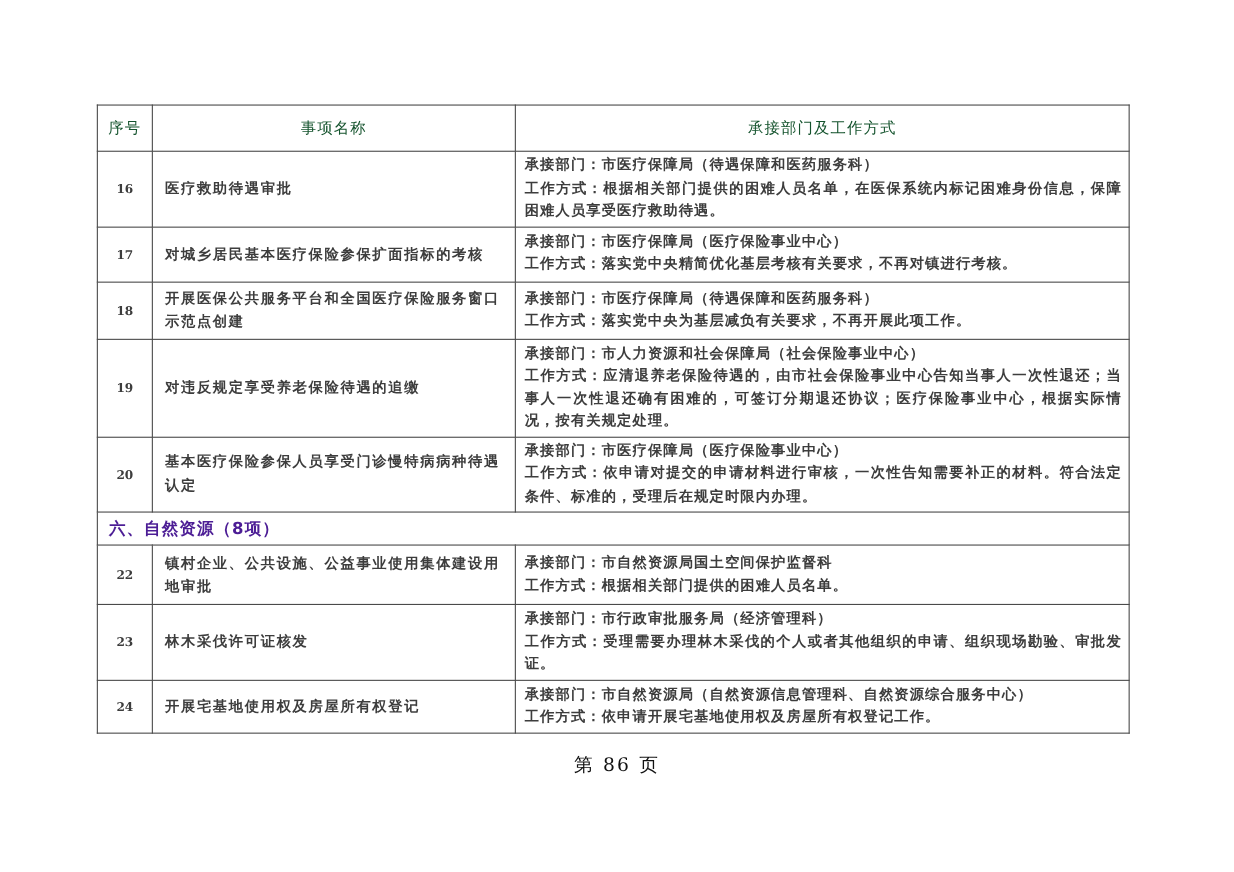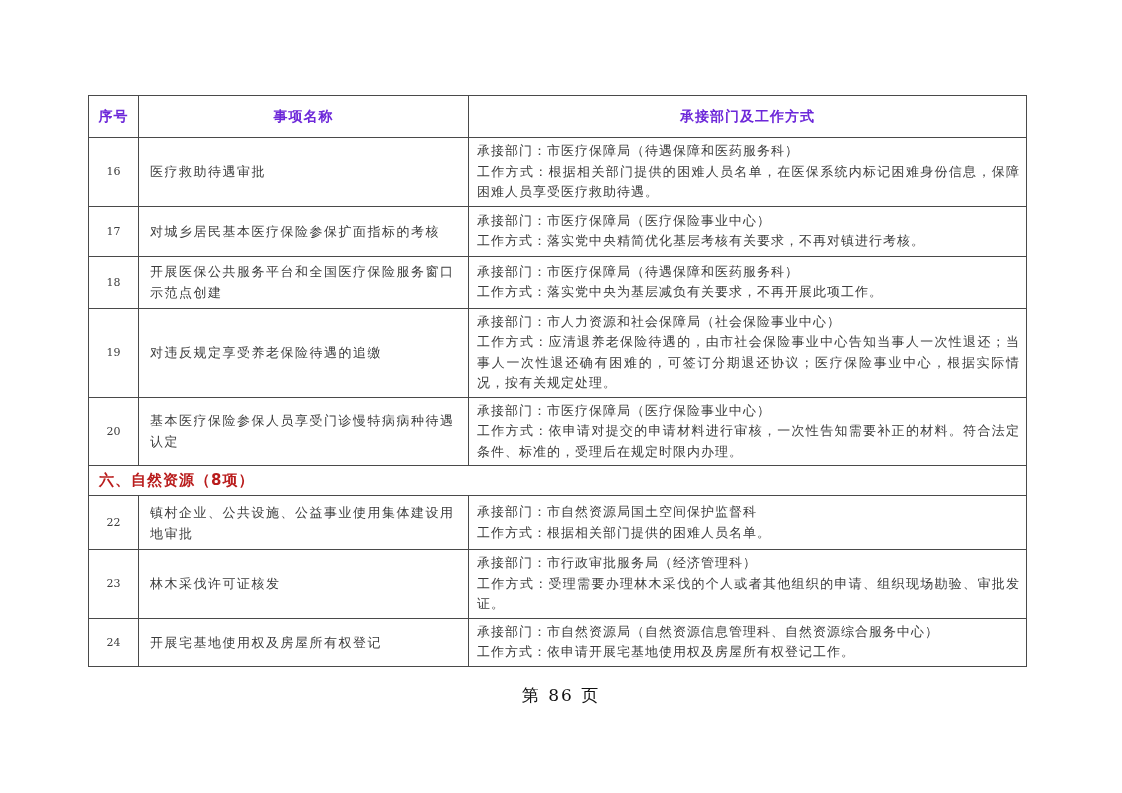--- a/index.html
+++ b/index.html
@@ -23,24 +23,25 @@
   table.items {
     border-collapse: collapse;
     width: 100%;
     table-layout: fixed;
   }
   table.items th,
   table.items td {
     border: 1px solid #4a4a4a;
     vertical-align: middle;
     box-sizing: border-box;
+    font-weight: bold;
   }
   table.items th {
-    color: #6d28d9;
-    font-weight: bold;
+    color: #14532d;
+    font-weight: normal;
     font-size: 14px;
     text-align: center;
     height: 42px;
     letter-spacing: 1px;
   }
   .c-no {
     text-align: center;
     font-size: 11px;
     font-family: "DejaVu Serif", serif;
   }
@@ -56,21 +57,21 @@
     padding: 3px 6px 3px 8px;
     font-size: 13px;
     line-height: 20.5px;
     letter-spacing: 1px;
   }
   .c-detail div {
     text-align: justify;
   }
   tr.section-row td {
     font-weight: bold;
-    color: #b91c1c;
+    color: #4c1d95;
     font-size: 15px;
     height: 30px;
     padding-left: 10px;
     letter-spacing: 1px;
     margin-top: 36px;
   }
   .footer {
     position: absolute;
     top: 684px;
     left: 0;

